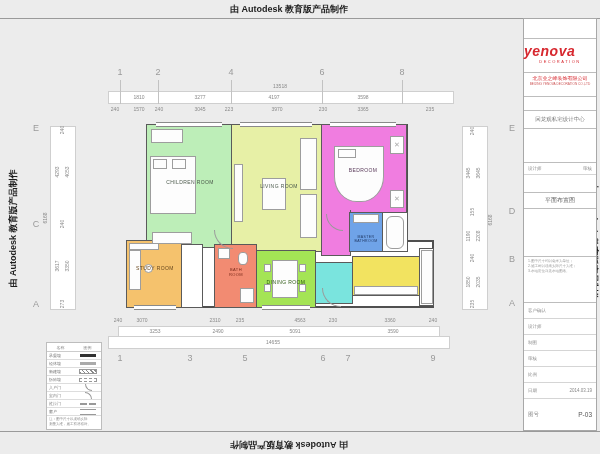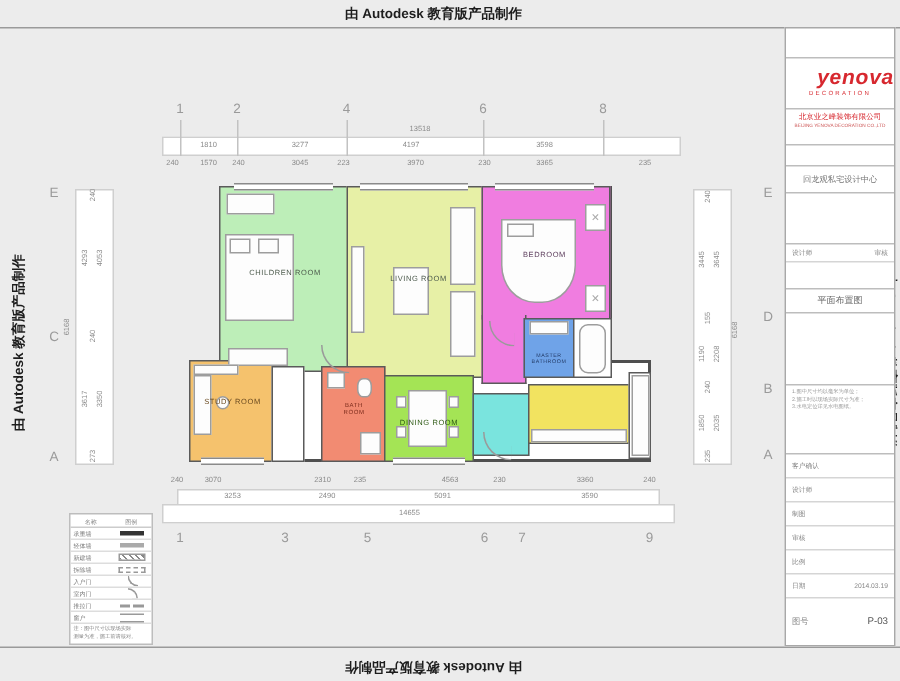--- a/index.html
+++ b/index.html
@@ -36,21 +36,21 @@
   .lhead span{flex:1;text-align:center;font-size:4px;color:#888;}
   .lrow{display:flex;border-bottom:1px solid #ddd;height:7px;align-items:center;}
   .ln{flex:1;padding-left:2px;font-size:4px;color:#777;white-space:nowrap;}
   .ls{flex:1;display:flex;align-items:center;justify-content:center;}
   .sw{width:16px;height:3px;}
   .lnote{padding:1px 2px;font-size:3.5px;line-height:4.5px;color:#888;}
   
   .tb{position:absolute;left:523px;top:18px;width:74px;height:413px;background:#fff;
       border:1px solid #a8a8a8;box-sizing:border-box;}
   .tb .cell{position:absolute;left:0;width:100%;border-bottom:1px solid #bdbdbd;box-sizing:border-box;}
-  .logo{font-size:14px;font-weight:700;font-style:italic;letter-spacing:0.5px;text-align:right;}
+  .logo{font-size:14px;font-weight:700;font-style:italic;letter-spacing:0.5px;text-align:left;}
   .logosub{font-size:4px;letter-spacing:1.5px;text-align:center;}
   .company{font-size:5px;text-align:center;line-height:7px;}
   .companysub{font-size:3.5px;text-align:center;color:#c55;transform:scale(0.9);}
   .tbtext{font-size:5.5px;color:#777;text-align:center;}
   .frow{position:absolute;left:0;width:100%;display:flex;justify-content:space-between;
         padding:0 4px;box-sizing:border-box;font-size:4.5px;color:#888;border-bottom:1px solid #d5d5d5;align-items:center;}
   .note-lines{font-size:3.5px;color:#999;line-height:5px;padding:2px 4px;}
 </style>
 </head>
 <body>

